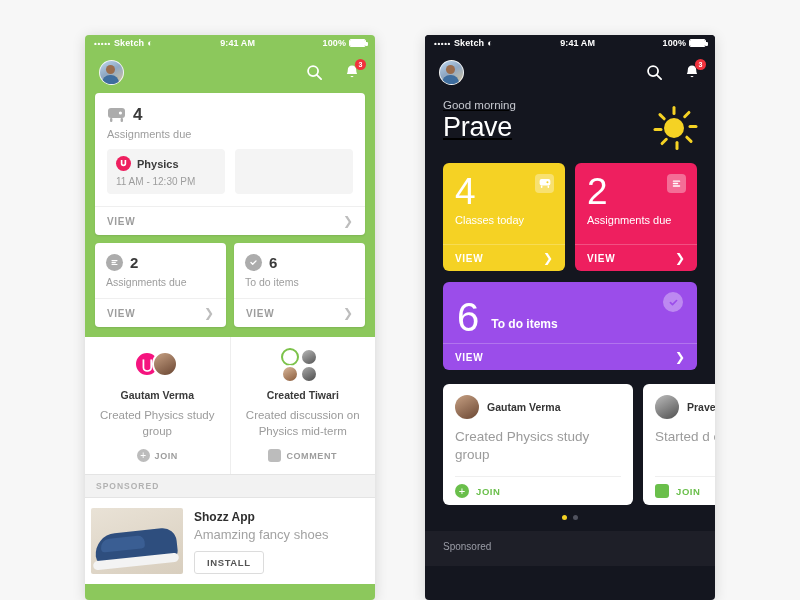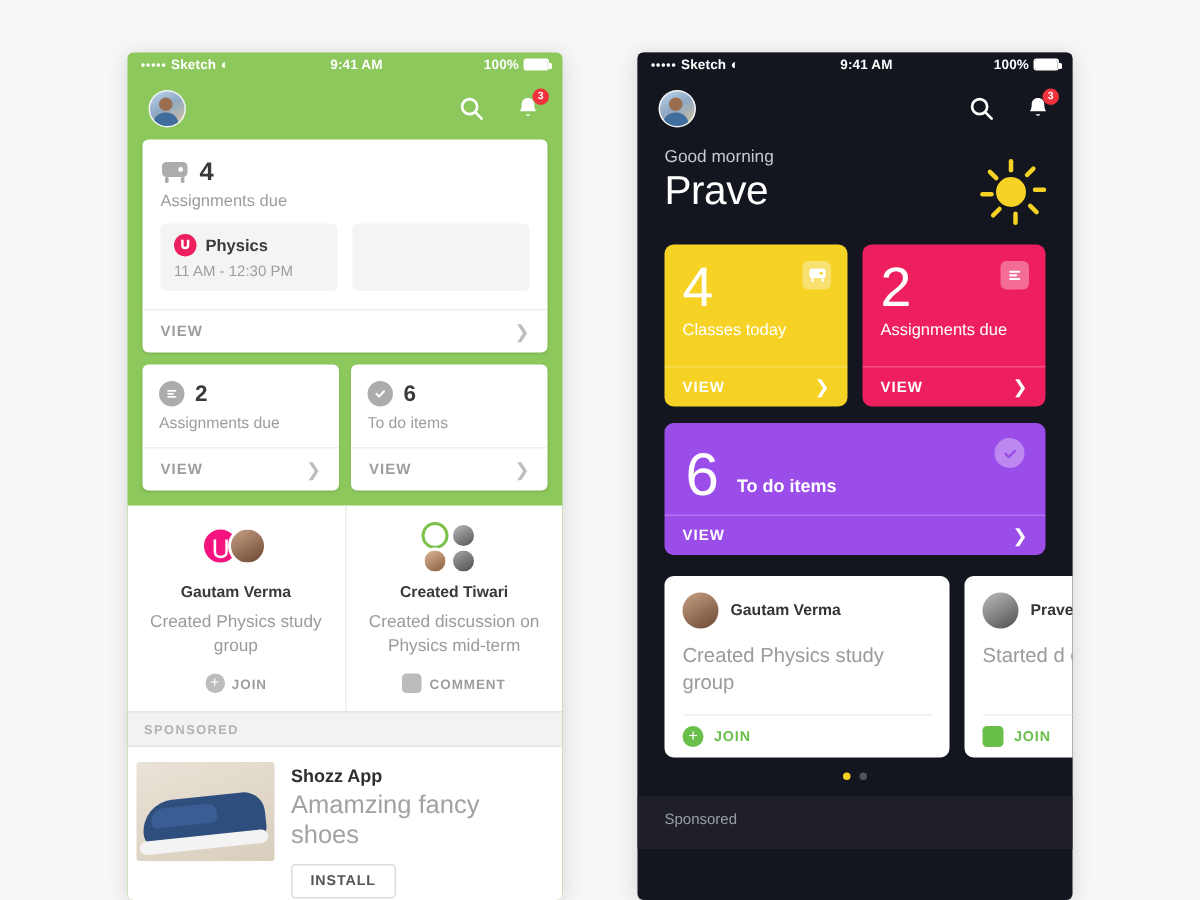--- a/index.html
+++ b/index.html
@@ -104,28 +104,28 @@
   .shoe { width:92px; height:66px; border-radius:2px; flex:none; overflow:hidden;
           background:linear-gradient(160deg,#E9E2D6 0%,#D8CEBE 100%); position:relative; }
   .shoe-b { position:absolute; left:4px; bottom:12px; width:82px; height:31px;
             border-radius:30px 20px 10px 14px; background:#2E4E7E; transform:rotate(-6deg); }
   .shoe-b::after{ content:""; position:absolute; left:6px; top:5px; width:44px; height:13px;
                   border-radius:14px 10px 6px 6px; background:#3A5E93; }
   .shoe-s { position:absolute; left:2px; bottom:8px; width:86px; height:9px;
             border-radius:10px; background:#F3F3F3; transform:rotate(-6deg); }
   .sp-info { flex:1; padding-top:2px; }
   .sp-title { font-size:12px; font-weight:bold; color:#2E2E2E; }
-  .sp-desc { font-size:17px; color:#A2A2A2; margin-top:3px; }
+  .sp-desc { font-size:13px; color:#A2A2A2; margin-top:3px; }
   .sp-btn { margin-top:9px; display:inline-block; border:1px solid #DCDCDC;
             border-radius:3px; padding:5px 12px; font-size:9.5px; font-weight:bold;
             letter-spacing:.6px; color:#545454; cursor:pointer; background:#fff; }
 
   
   .r-top { background:#14161F; }
-  .greet { padding:6px 18px 0; }
+  .greet { padding:6px 18px 0;text-decoration:underline; }
   .greet-row { display:flex; align-items:flex-start; }
   .greet-txt { flex:1; }
   .g-hi { font-size:11.5px; color:#C6C8CF; }
   .g-name { font-size:27px; color:#FFFFFF; font-weight:normal; margin-top:1px;
             letter-spacing:-.3px; }
   .sun { width:46px; height:46px; position:relative; flex:none; margin-top:6px; }
   .sun-core { position:absolute; left:13px; top:13px; width:20px; height:20px;
               border-radius:50%; background:#F5D224; }
   .ray { position:absolute; left:50%; top:50%; width:3px; height:9px; border-radius:2px;
          background:#F5D224; transform-origin:50% 0; }

